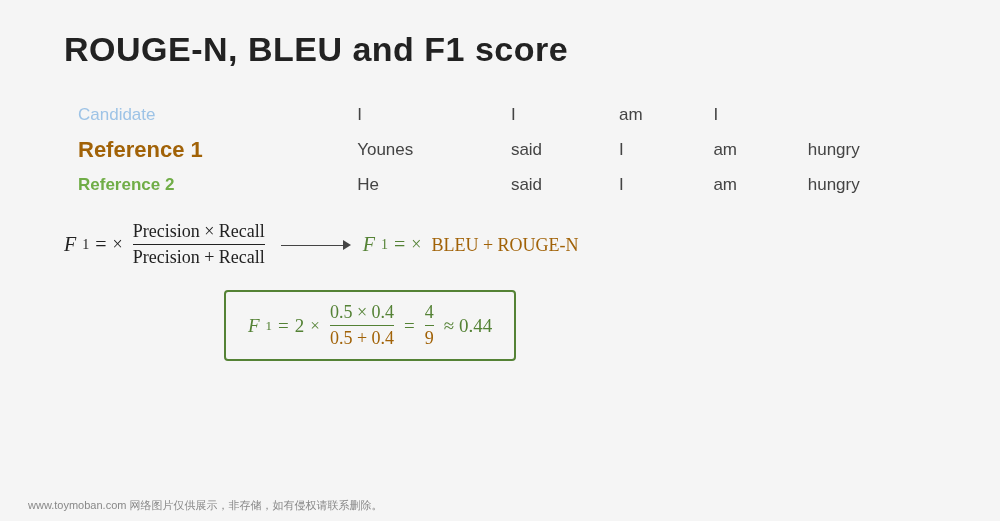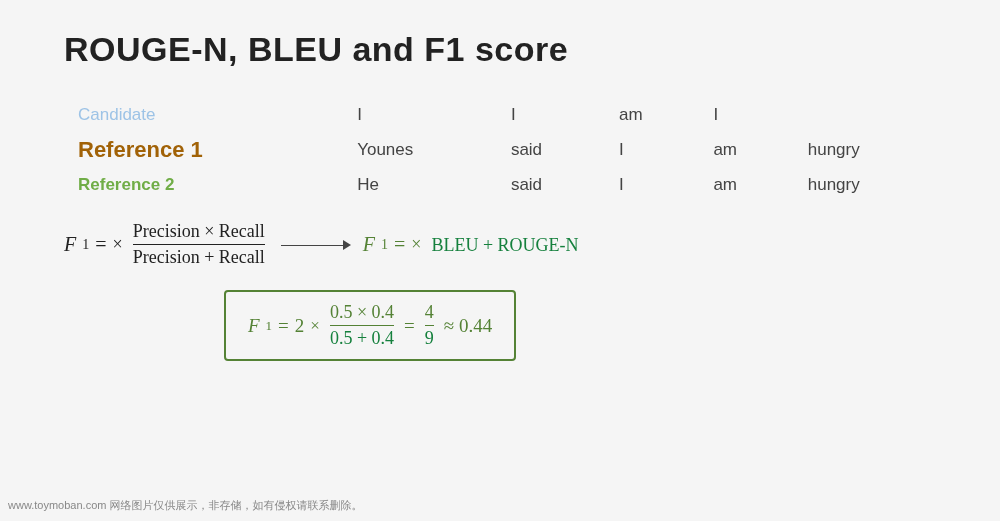--- a/index.html
+++ b/index.html
@@ -128,21 +128,21 @@
       border-bottom: 1.5px solid #548235;
       padding-bottom: 2px;
       font-size: 18px;
       text-align: center;
       color: #548235;
     }
     .frac-green .denom {
       padding-top: 2px;
       font-size: 18px;
       text-align: center;
-      color: #15803d;
+      color: #a16207;
     }
     .formula-box {
       border: 2px solid #548235;
       border-radius: 4px;
       padding: 10px 22px;
       display: inline-flex;
       align-items: center;
       margin-left: 160px;
       margin-top: 4px;
       background: #f5f5f5;
@@ -151,21 +151,21 @@
       font-family: 'Georgia', serif;
       font-size: 19px;
       color: #548235;
       display: flex;
       align-items: center;
       gap: 6px;
     }
     .watermark {
       position: absolute;
       bottom: 8px;
-      left: 8px;
+      left: 28px;
       font-size: 11px;
       color: #888;
       font-family: 'Arial', sans-serif;
     }
     .italic { font-style: italic; }
   </style>
 </head>
 <body>
 
 <div class="slide">

